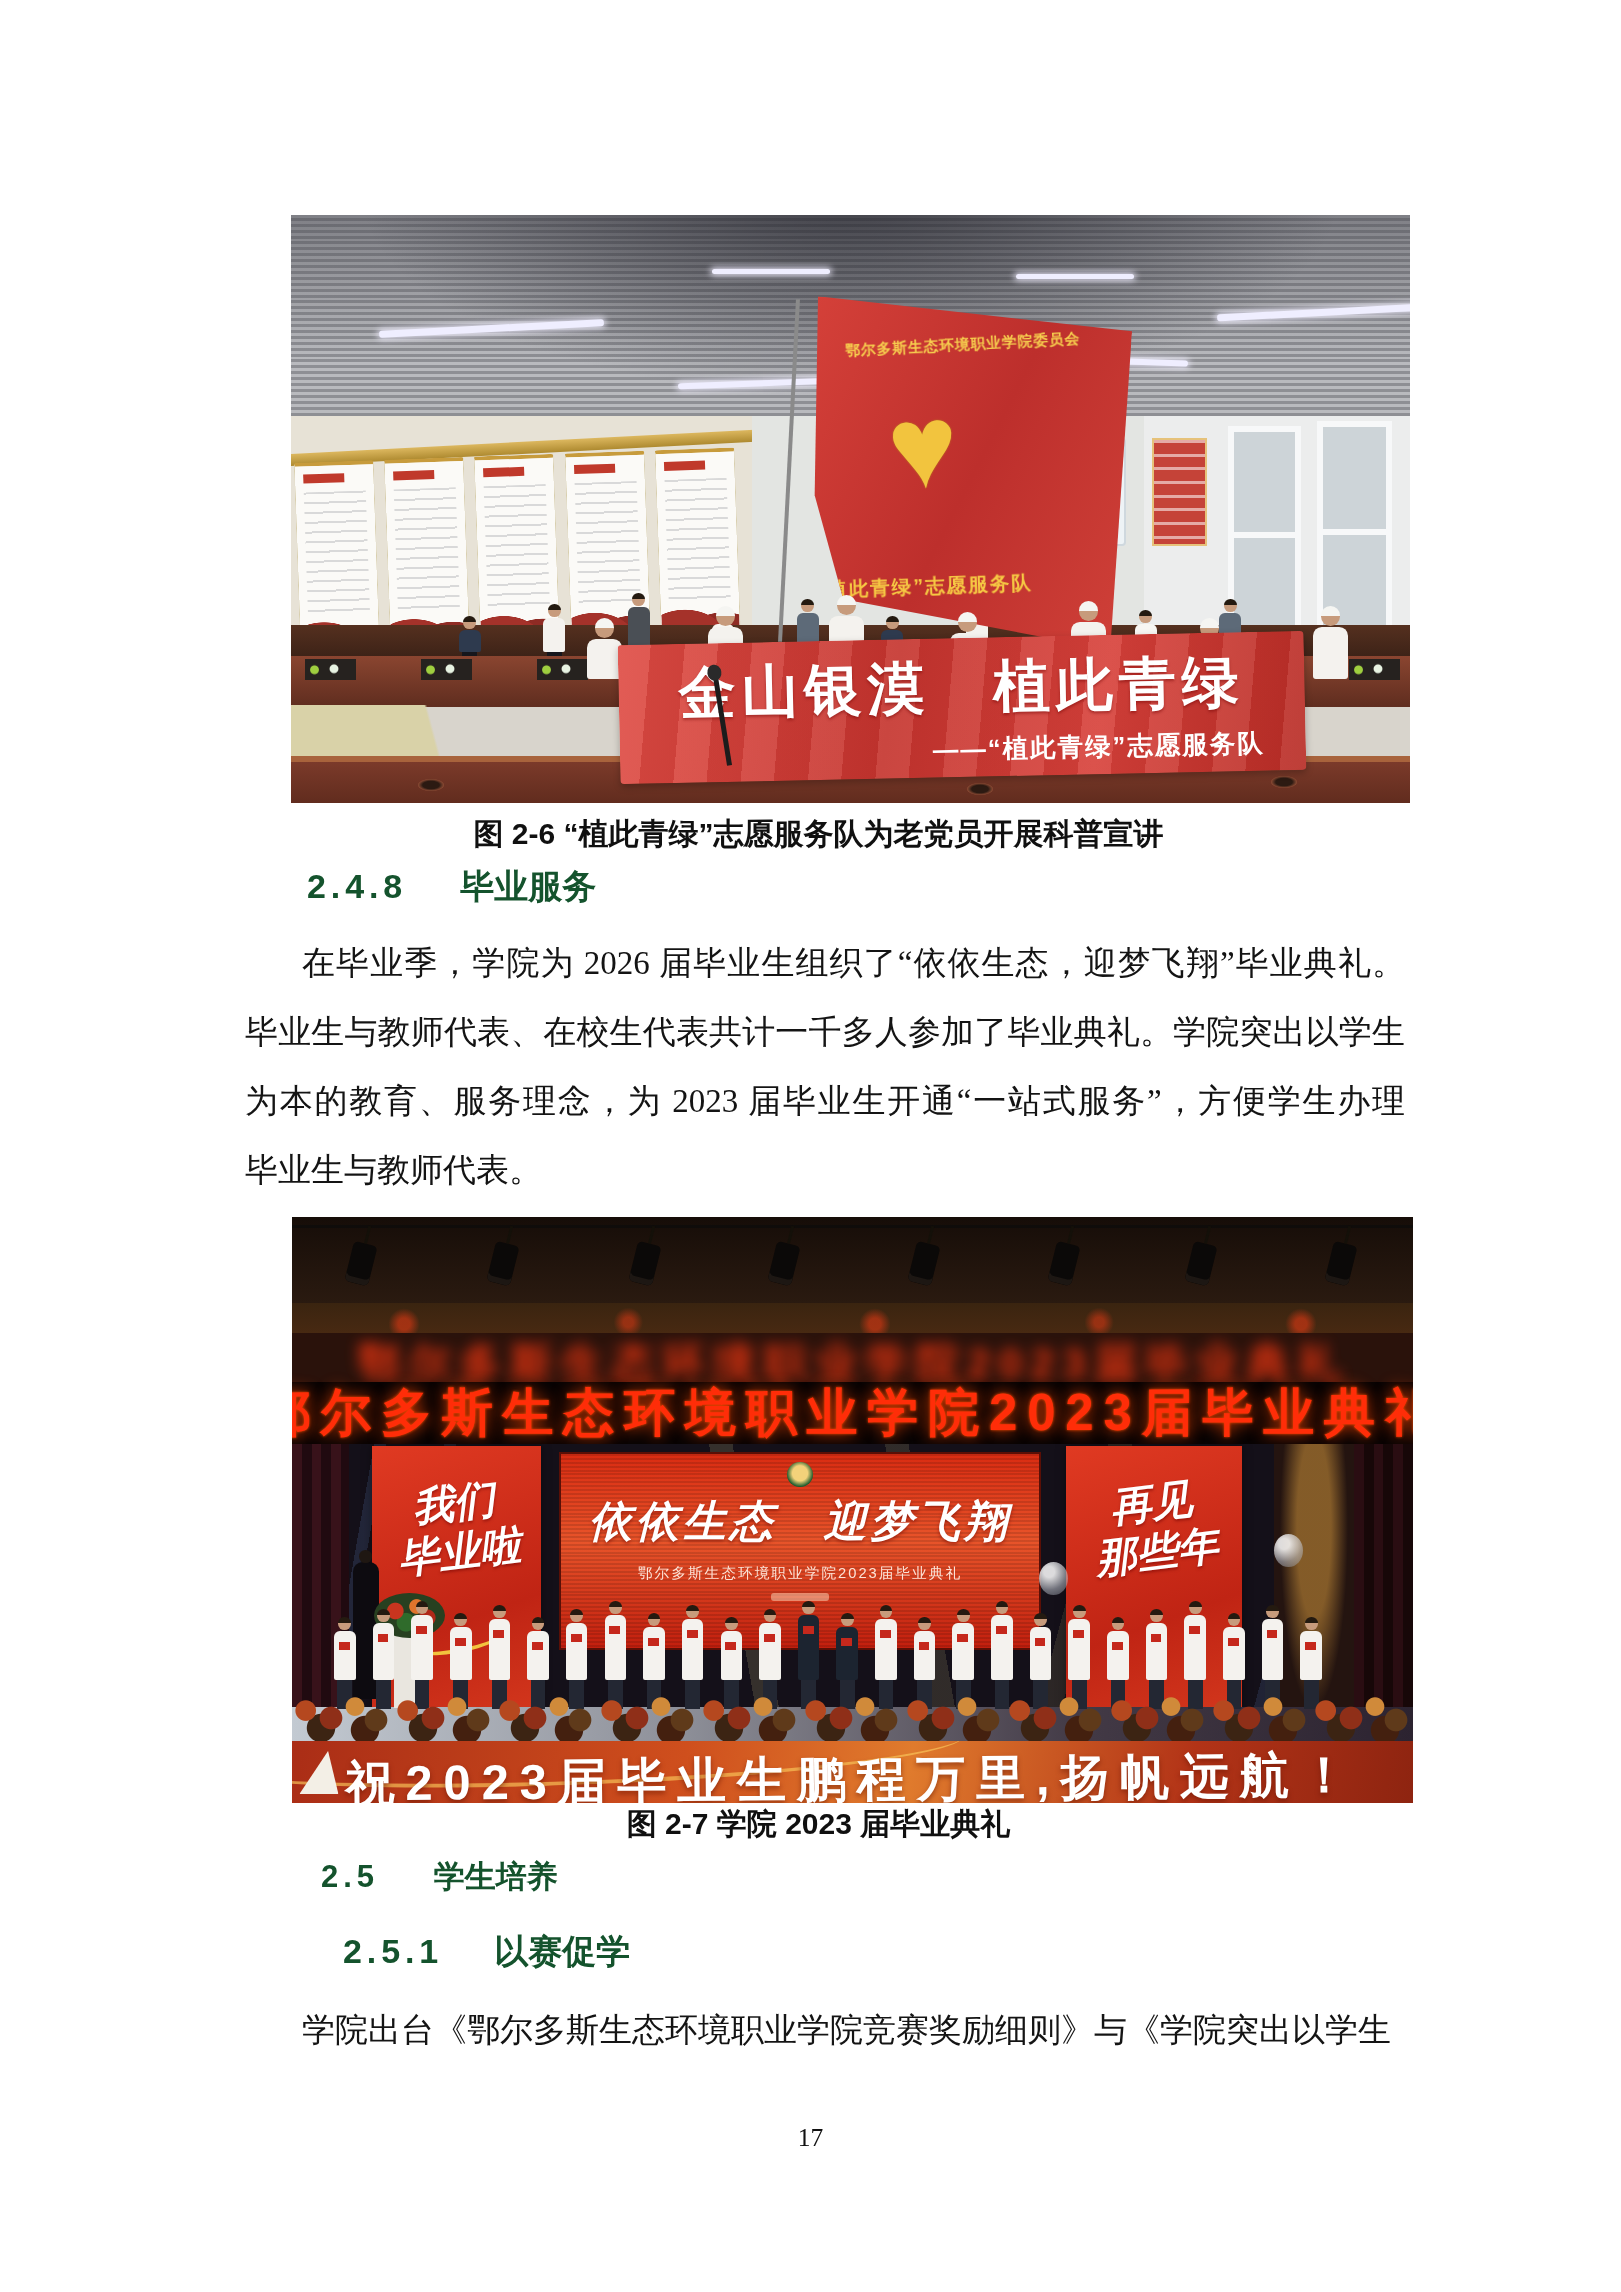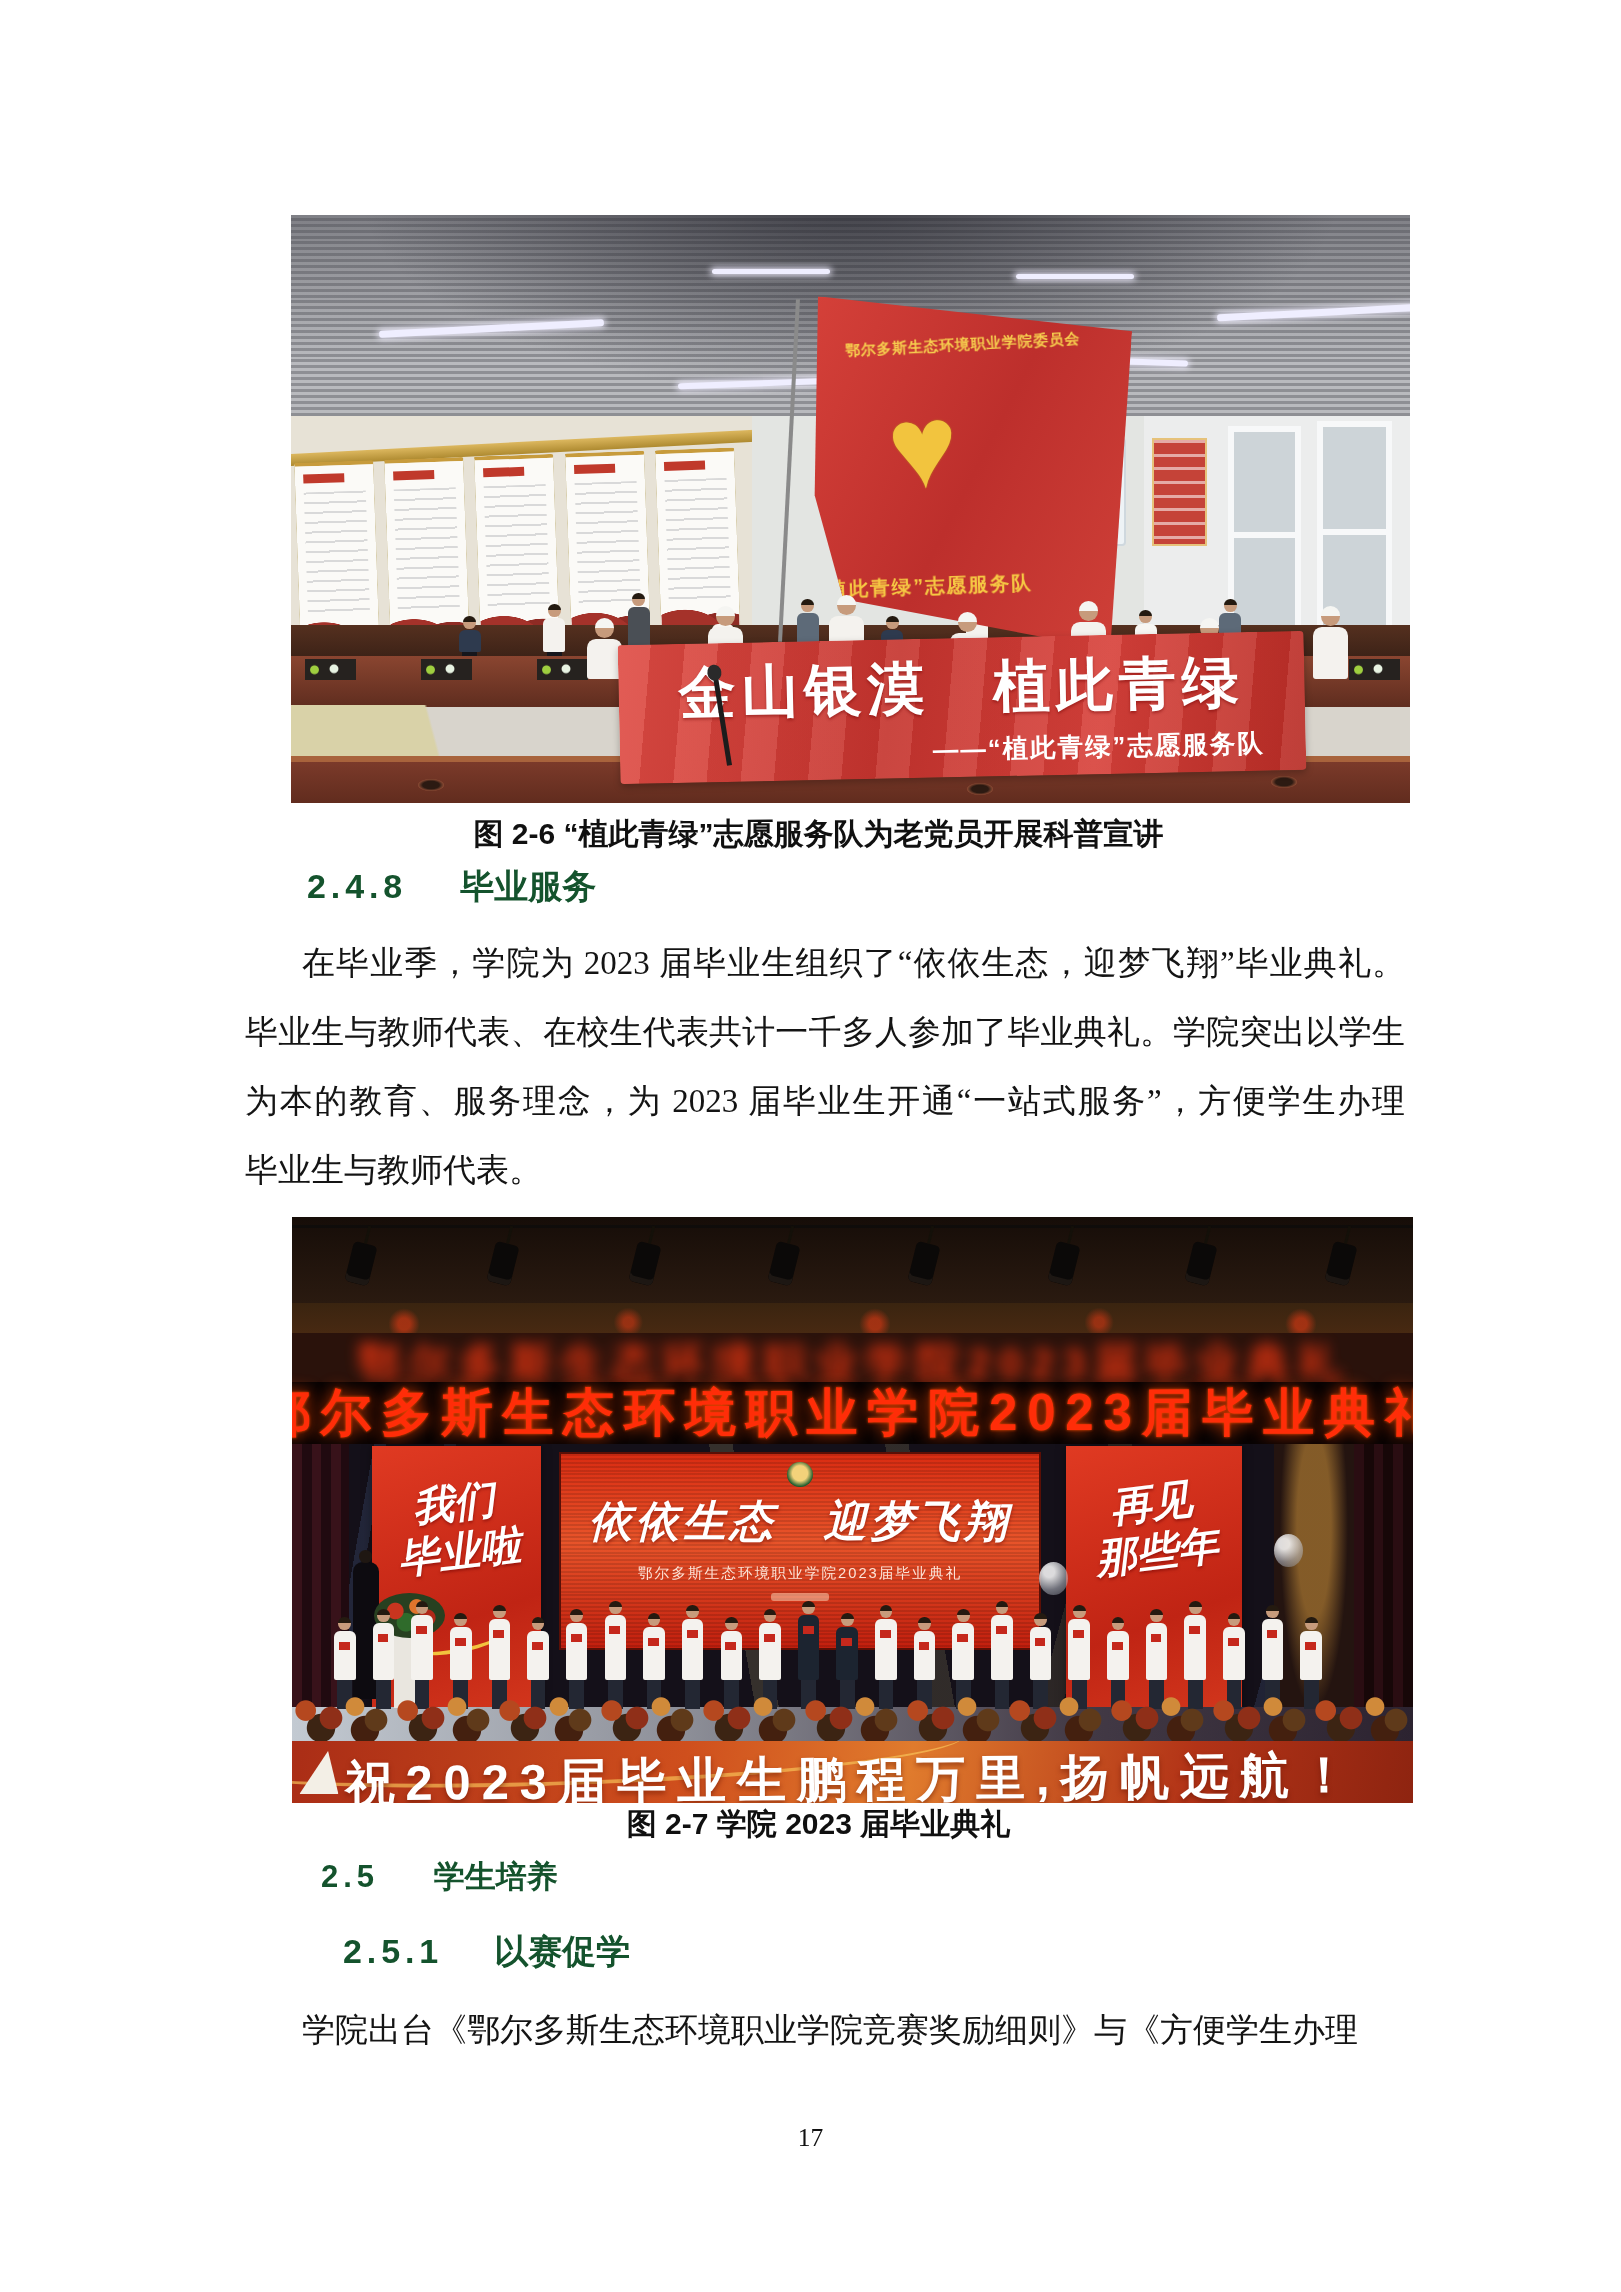--- a/index.html
+++ b/index.html
@@ -375,21 +375,21 @@
   </figure>
 
   <div class="abs caption" style="top:812px;">图 2-6 “植此青绿”志愿服务队为老党员开展科普宣讲</div>
 
   <div class="abs heading h248">
     <span class="num">2.4.8</span>
     <span>毕业服务</span>
   </div>
 
   <div class="abs para" style="top:929px;">
-    <div class="pline j ind">在毕业季，学院为 2023 届毕业生组织了“依依生态，迎梦飞翔”毕业典礼。</div>
+    <div class="pline j ind">在毕业季，学院为 2026 届毕业生组织了“依依生态，迎梦飞翔”毕业典礼。</div>
     <div class="pline j">毕业生与教师代表、在校生代表共计一千多人参加了毕业典礼。学院突出以学生</div>
     <div class="pline j">为本的教育、服务理念，为 2023 届毕业生开通“一站式服务”，方便学生办理</div>
     <div class="pline">毕业生与教师代表。</div>
   </div>
 
   <figure class="abs photo photo2">
     <div class="abs p2-top">
       <div class="abs p2-truss"></div>
       <div class="spot" style="left:57px;"></div>
       <div class="spot" style="left:199px;"></div>
@@ -585,18 +585,18 @@
     <span class="num">2.5</span>
     <span>学生培养</span>
   </div>
 
   <div class="abs heading h251">
     <span class="num">2.5.1</span>
     <span>以赛促学</span>
   </div>
 
   <div class="abs para" style="top:1996px;">
-    <div class="pline ind">学院出台《鄂尔多斯生态环境职业学院竞赛奖励细则》与《方便学生办理</div>
+    <div class="pline ind">学院出台《鄂尔多斯生态环境职业学院竞赛奖励细则》与《学院突出以学生</div>
   </div>
 
   <div class="abs pagenum">17</div>
 </div>
 
 
 </body></html>

